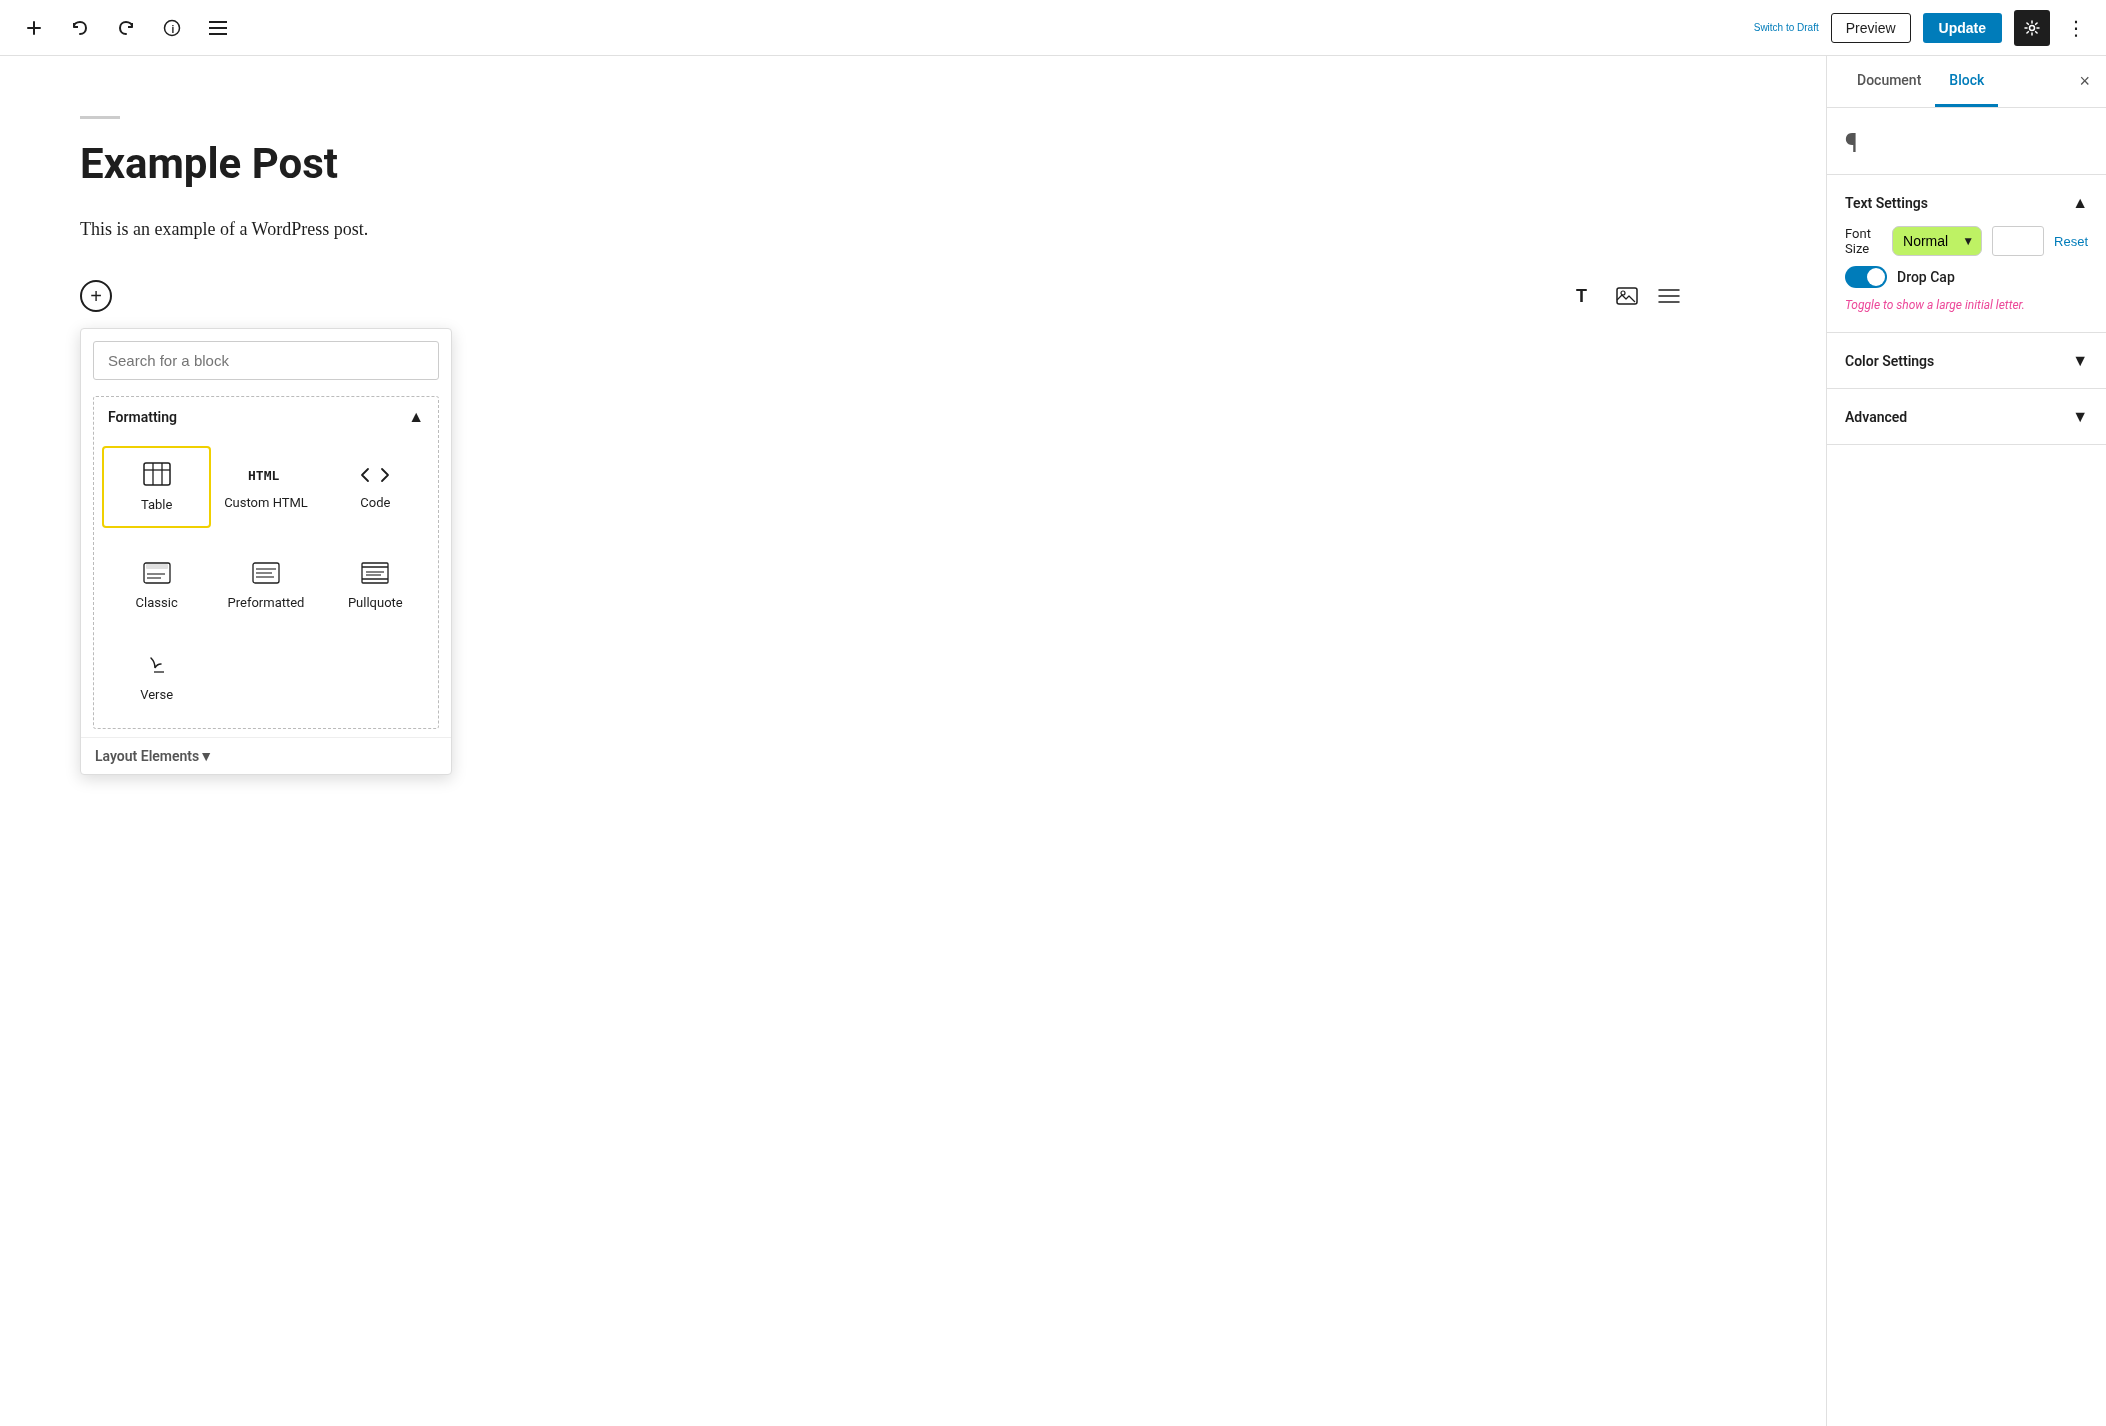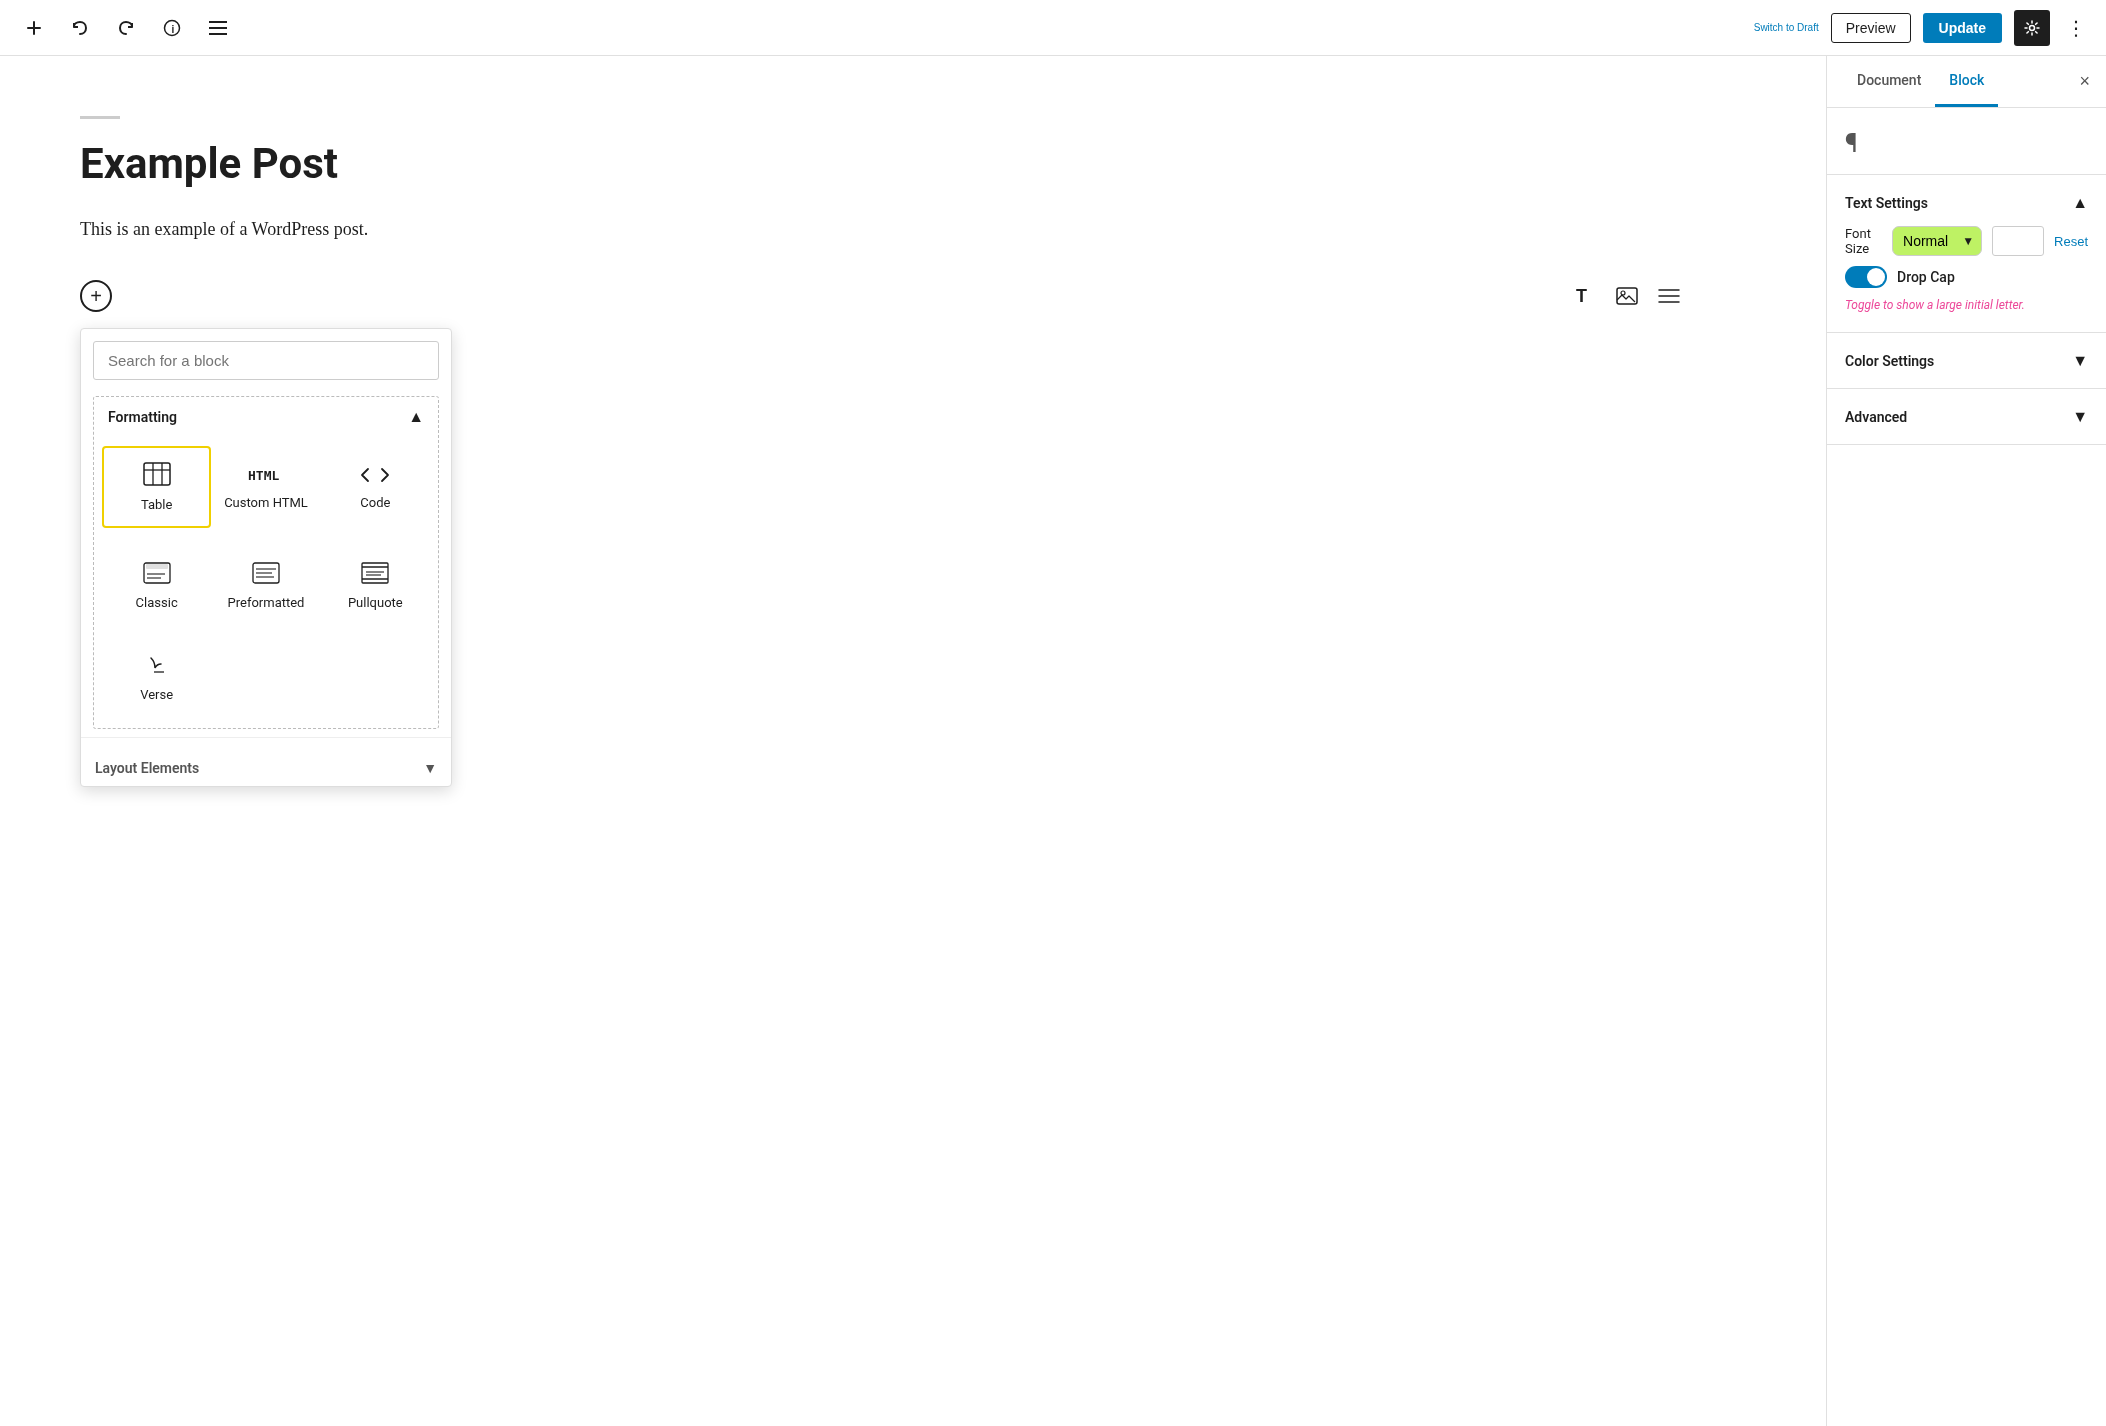--- a/index.html
+++ b/index.html
@@ -235,22 +235,21 @@
     }
     .block-grid-row2 {
       display: grid;
       grid-template-columns: repeat(3, 1fr);
       gap: 0;
       padding: 4px 8px 12px 8px;
     }
     .layout-section-header {
       display: flex;
       align-items: center;
-      justify-content: space-between;
-      padding: 22px 14px 10px 14px;
+      padding: 10px 14px 10px 14px;
       border-top: 1px solid #eee;
       font-weight: 600;
       font-size: 14px;
       cursor: pointer;
       color: #555;
     }
 
     
     .sidebar {
       width: 280px;

